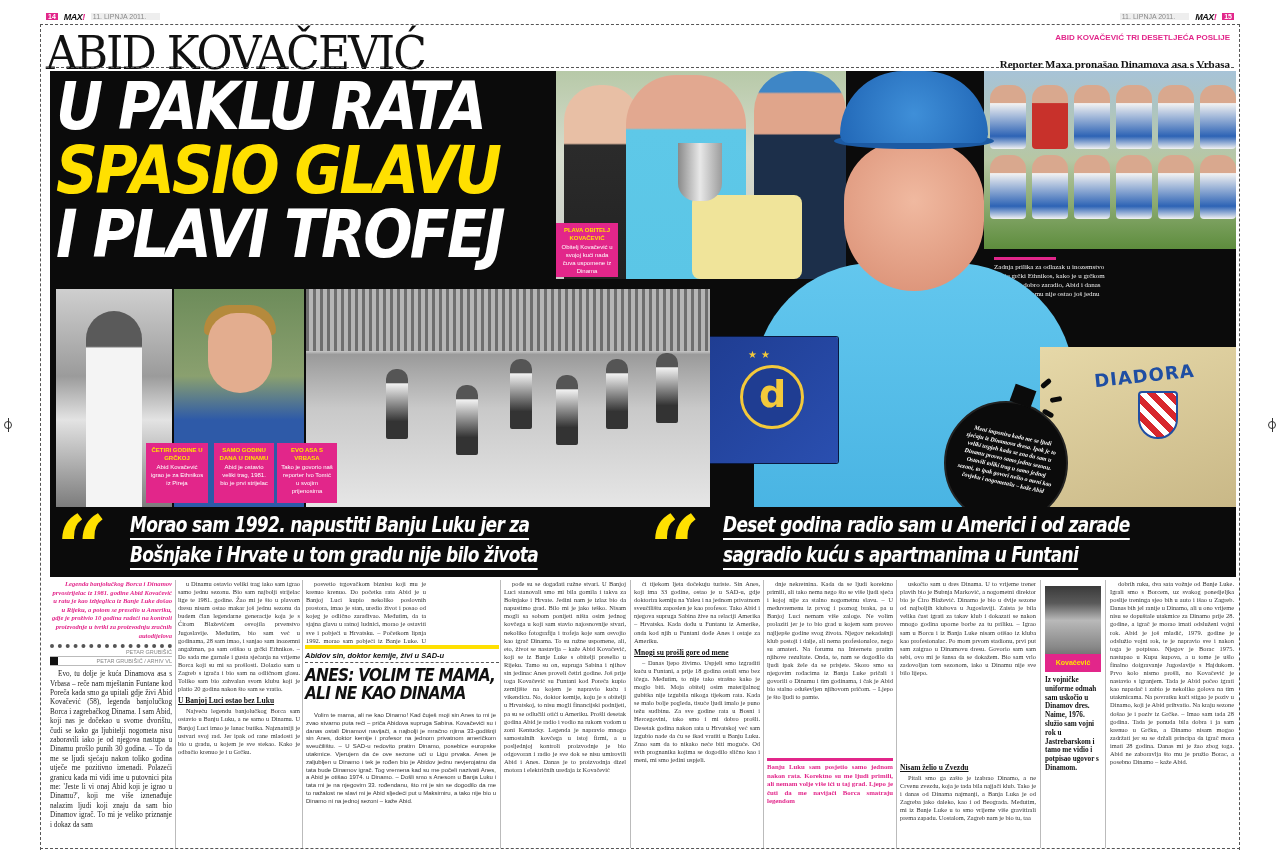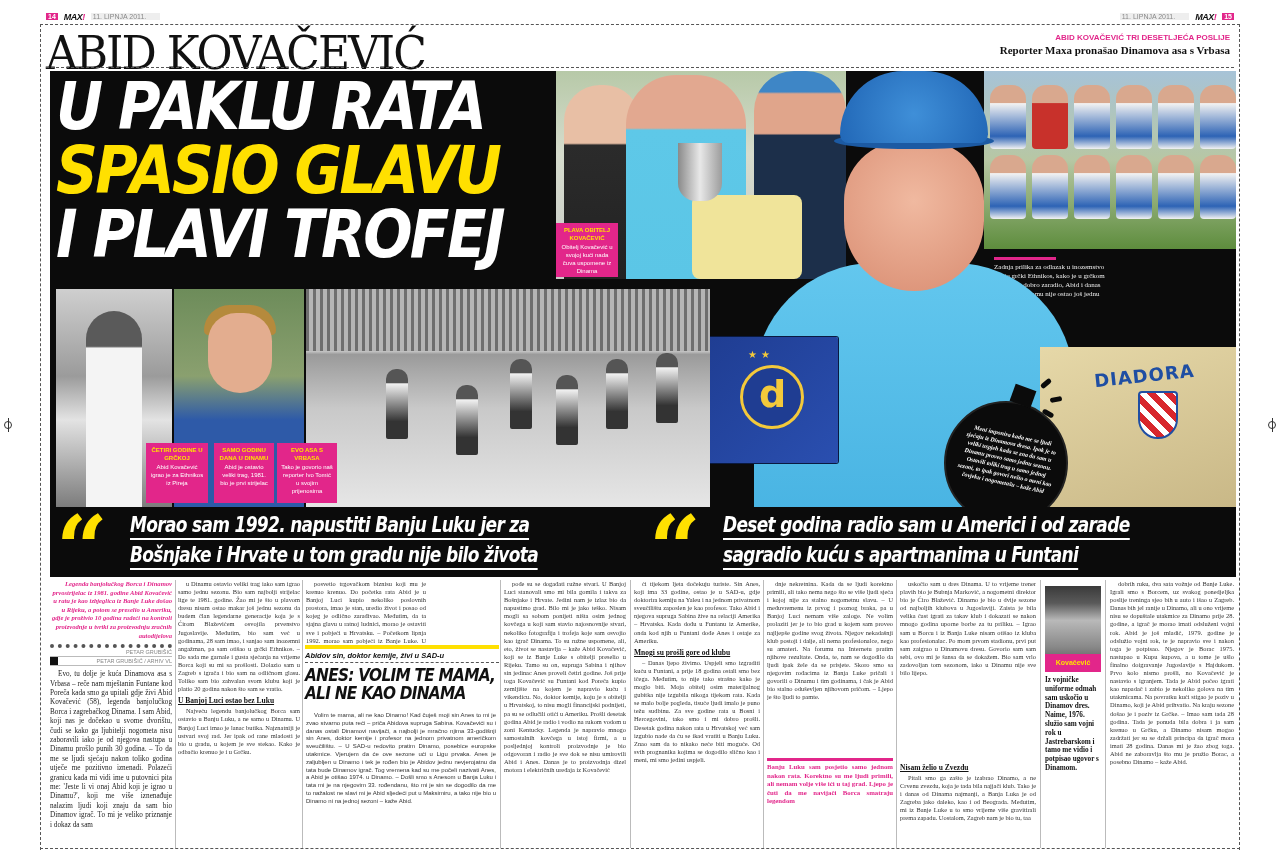--- a/index.html
+++ b/index.html
@@ -9,21 +9,21 @@
 .reg::after{content:"";position:absolute;left:3px;top:-4px;width:1px;height:14px;background:#333}
 .folio{position:absolute;top:12px;height:9px;font:bold 7px "Liberation Sans",sans-serif;display:flex;align-items:center;gap:6px}
 .folio .pg{background:#e2268a;color:#fff;padding:0 2px}
 .folio .logo{font-style:italic;font-weight:900;font-size:9px;letter-spacing:-0.5px}
 .folio .logo b{color:#e2268a}
 .folio .date{color:#888;font-weight:normal;background:#eee;padding:0 14px 0 2px}
 .frame{position:absolute;top:24px;left:40px;width:1200px;height:826px;border-top:1px dashed #555;border-left:1px dashed #555;border-right:1px dashed #555}
 .name{position:absolute;top:26px;left:46px;font:44px "DejaVu Serif",serif;font-weight:300;letter-spacing:-2px;transform:scaleY(1.05);transform-origin:top left;color:#111}
 .kicker{position:absolute;top:33px;right:50px;text-align:right}
 .kicker .k1{font:bold 8px "Liberation Sans",sans-serif;color:#e2268a}
-.kicker .k2{font:bold 11px "Liberation Serif",serif;color:#111;margin-top:2px}
+.kicker .k2{font:bold 11px "Liberation Serif",serif;color:#111;margin-top:16px}
 .hrdash{position:absolute;top:67px;left:46px;width:1188px;border-top:1px dashed #555}
 .hero{position:absolute;top:71px;left:50px;width:1186px;height:436px;background:#0b0b0b;overflow:hidden}
 .title{position:absolute;left:6px;top:4px;width:540px;font:italic 900 66px "DejaVu Sans",sans-serif;letter-spacing:-3px;line-height:64px;transform:scaleX(0.88);transform-origin:left top}
 .title span{display:block}
 .title .w{color:#fff}
 .title .y{color:#ffe000}
 .photo{position:absolute;overflow:hidden}
 .ph-family{left:506px;top:0;width:290px;height:208px;background:linear-gradient(180deg,#b7c9a8 0%,#d6dccd 40%,#c9cbc8 100%)}
 .ph-family .woman{position:absolute;left:8px;top:14px;width:76px;height:194px;border-radius:36px 36px 0 0;background:linear-gradient(180deg,#e8bfa5 0,#e8bfa5 30%,#2b2b2b 31%,#222 100%)}
 .ph-family .man1{position:absolute;left:70px;top:4px;width:120px;height:204px;border-radius:50px 50px 0 0;background:linear-gradient(180deg,#e2a890 0,#e2a890 26%,#5ec8e8 27%,#5bc6e6 100%)}
@@ -265,21 +265,21 @@
     </div>
     <div class="vrule" style="left:450px"></div>
 
     <div class="col" style="left:454px;width:122px">
       <p>pođe su se događati ružne stvari. U Banjoj Luci stanovali smo mi bila gomila i takva za Bošnjake i Hrvate. Jedini nam je izlaz bio da napustimo grad. Bilo mi je jako teško. Nisam mogli sa sobom ponijeti ništa osim jednog kovčega u koji sam stavio najosnovnije stvari, nekoliko fotografija i trofeja koje sam osvojio kao igrač Dinama. To su ružne uspomene, ali, eto, život se nastavlja – kaže Abid Kovačević, koji se iz Banje Luke s obitelji preselio u Rijeku. Tamo su on, supruga Sabina i njihov sin jedinac Anes proveli četiri godine. Još prije toga Kovačević su Funtani kod Poreča kupio zemljište na kojem je napravio kuću i vikendicu. No, doktor kemije, koju je s obitelji u Hrvatskoj, to nisu mogli financijski podnijeti, pa su se odlučili otići u Ameriku. Prošli desetak godina Abid je radio i vodio na rukom vodom u zoni Kentucky. Legenda je napravio mnogo samostalnih kovčega u istoj firmi, a u posljednjoj kontroli proizvodnje je bio odgovoran i radio je sve dok se nisu umirovili Abid i Anes. Danas je to proizvodnja dizel motora i električnih uređaja iz Kovačević</p>
     </div>
     <div class="vrule" style="left:580px"></div>
 
     <div class="col" style="left:584px;width:126px">
       <p>ći tijekom ljeta dočekuju turiste. Sin Anes, koji ima 33 godine, ostao je u SAD-u, gdje doktorira kemiju na Yaleu i na jednom privatnom sveučilištu zaposlen je kao profesor. Tako Abid i njegova supruga Sabina žive na relaciji Amerika – Hrvatska. Kada dođu u Funtanu iz Amerike, onda kod njih u Funtani dođe Anes i ostaje za Ameriku.</p>
-      <div class="sub">Mnogi su prošli gore od klubu</div>
+      <div class="sub">Mnogi su prošli gore od mene</div>
       <p>– Danas ljepo živimo. Uspjeli smo izgraditi kuću u Funtani, a prije 18 godina ostali smo bez ičega. Međutim, to nije tako strašno kako je moglo biti. Moja obitelj osim materijalnog gubitka nije izgubila nikoga tijekom rata. Kada se malo bolje pogleda, tisuće ljudi imalo je puno težu sudbinu. Za sve godine rata u Bosni i Hercegovini, tako smo i mi dobro prošli. Desetak godina nakon rata u Hrvatskoj već sam izgubio nade da ću se ikad vratiti u Banju Luku. Znao sam da to nikako neće biti moguće. Od svih prognanika kojima se dogodilo slično kao i meni, mi smo jedini uspjeli.</p>
     </div>
     <div class="vrule" style="left:713px"></div>
 
     <div class="col" style="left:717px;width:126px">
       <p style="height:178px;overflow:hidden">dnje nekretnina. Kada da se ljudi korektno primili, ali tako nema nego što se više ljudi sjeća i kojoj nije za stalno nogometnu slavu. – U međuvremenu iz prvog i poznog braka, pa u Banjoj Luci nemam više zaloge. Ne volim prolaziti jer je to bio grad u kojem sam proveo najljepše godine svog života. Njegov nekadašnji klub postoji i dalje, ali nema profesionalce, nego su amateri. Na forumu na Internetu pratim njihove rezultate. Onda, te, nam se dogodilo da ljudi ipak žele da se prisjete. Skoro smo sa njegovim rođacima iz Banja Luke pričali i govorili o Dinamu i tim godinama, i čak je Abid bio stalno oduševljen njihovom pričom. – Ljepo je što ljudi to pamte.</p>
       <div class="pink-quote">Banju Luku sam posjetio samo jednom nakon rata. Korektno su me ljudi primili, ali nemam volje više ići u taj grad. Ljepo je čuti da me navijači Borca smatraju legendom</div>
     </div>
     <div class="vrule" style="left:846px"></div>
 

